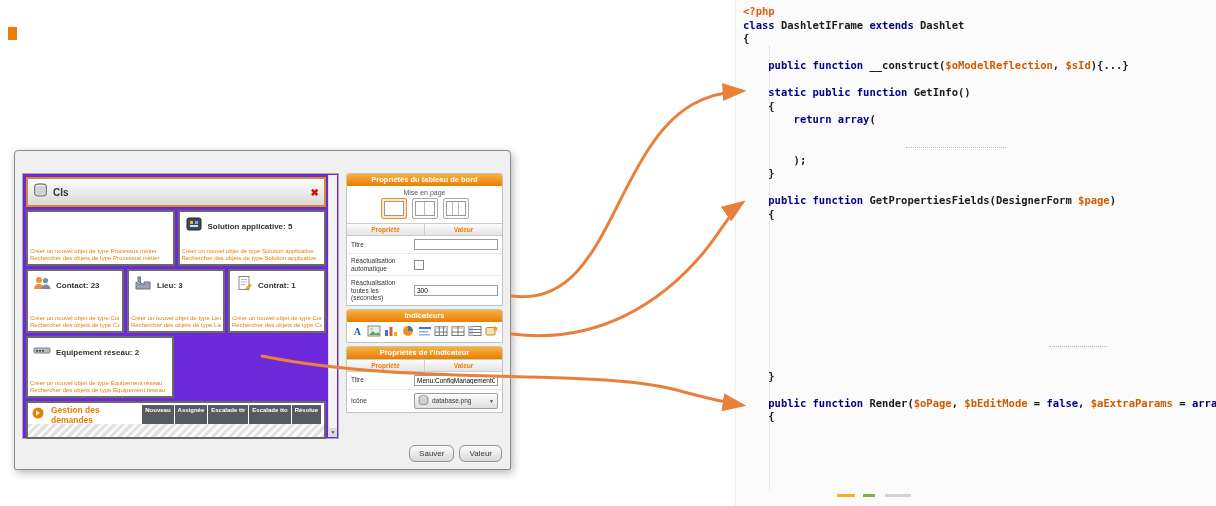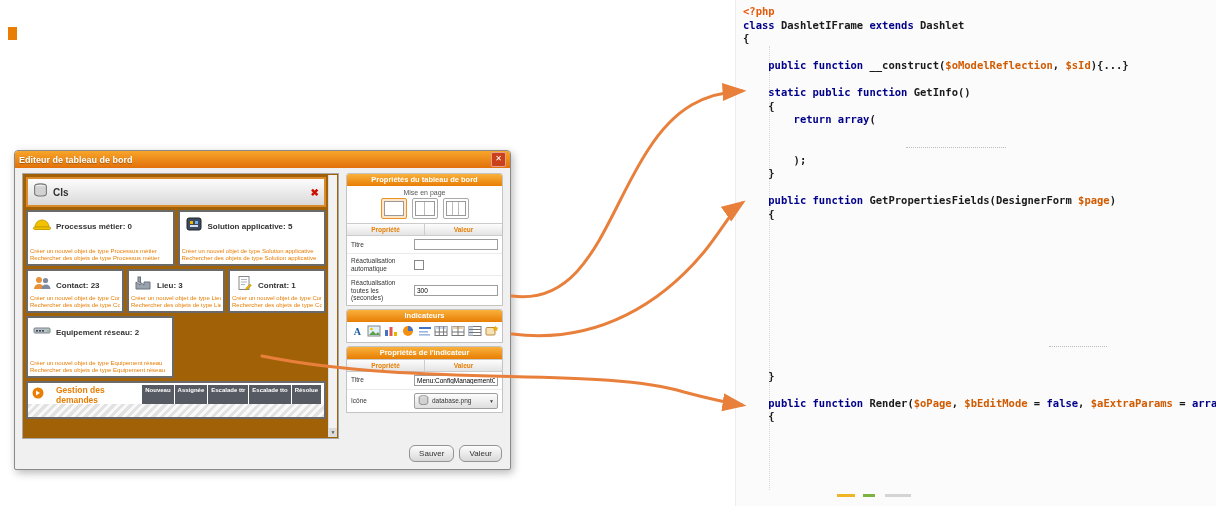--- a/index.html
+++ b/index.html
@@ -12,47 +12,47 @@
   
   .dialog{position:absolute;left:14px;top:150px;width:497px;height:320px;
           background:#f0f0f0;border:1px solid #8a8a8a;border-radius:4px 4px 2px 2px;
           box-shadow:2px 3px 8px rgba(0,0,0,.28);box-sizing:border-box;}
   .titlebar{height:17px;background:linear-gradient(#f7a52a,#e2700a);border-radius:3px 3px 0 0;
             display:flex;align-items:center;justify-content:space-between;padding:0 4px;}
   .titlebar .ttl{color:#fff;font-size:9px;font-weight:bold;text-shadow:0 1px 1px rgba(0,0,0,.3);}
   .close-btn{width:13px;height:13px;background:#c9401a;border:1px solid rgba(255,255,255,.5);
              border-radius:2px;color:#fff;font-size:8px;line-height:12px;text-align:center;cursor:pointer;}
 
-  .preview{position:absolute;left:7px;top:22px;width:317px;height:266px;background:#a16207;
+  .preview{position:absolute;left:7px;top:22px;width:317px;height:266px;background:#6d28d9;
            border:1px solid #a8a8a8;box-sizing:border-box;padding:3px;}
   .scrollbar{position:absolute;top:1px;right:1px;bottom:1px;width:8px;background:#f2f2f2;border-left:1px solid #ddd;}
   .scroll-down{position:absolute;bottom:0;left:0;right:0;height:9px;background:#dcdcdc;color:#555;
                font-size:5px;line-height:9px;text-align:center;cursor:pointer;}
 
   .cis{height:30px;margin-right:9px;border:2px solid #d98a2b;background:linear-gradient(#fdfdfd,#d9d9d9);
        display:flex;align-items:center;padding:0 5px;box-sizing:border-box;}
   .cis .cis-title{font-weight:bold;font-size:10px;color:#333;margin-left:5px;}
   .cis .cis-close{margin-left:auto;color:#cc1100;font-weight:bold;font-size:10px;cursor:pointer;}
 
   .tiles-row{display:flex;gap:3px;margin-top:3px;margin-right:9px;}
   .tile{position:relative;border:2px solid #6a6a6a;background:#fff;box-sizing:border-box;}
   .row1 .tile{flex:1 1 0;height:56px;}
-  .row2 .tile{flex:1 1 0;height:44px;}
+  .row2 .tile{flex:1 1 0;height:64px;}
   .row3 .tile{height:62px;}
   .row3 .tile.t5{width:100px;}
   .row3 .tile.t6{width:148px;}
   .tile-head{display:flex;align-items:center;gap:4px;padding:4px 3px 0 4px;}
   .tile-title{font-size:8px;font-weight:bold;color:#333;}
   .tile-links{position:absolute;left:2px;right:2px;bottom:2px;}
   .tile-link{font-size:6px;line-height:7px;color:#e87e04;white-space:nowrap;overflow:hidden;cursor:pointer;}
 
   .requests{position:relative;margin-top:3px;margin-right:9px;height:38px;border:2px solid #6a6a6a;
             background:#fff;box-sizing:border-box;}
   .req-head{display:flex;justify-content:space-between;padding:2px 3px 0 4px;}
-  .req-titles{display:flex;gap:12px;align-items:flex-start;}
+  .req-titles{display:flex;gap:7px;align-items:flex-start;}
   .req-title{font-size:8.5px;font-weight:bold;color:#e87e04;}
   .req-sub{font-size:6.5px;color:#e87e04;margin-top:2px;}
   .req-cols{display:flex;gap:1px;}
   .req-col{background:#565a63;color:#fff;font-size:6px;font-weight:bold;padding:2px 3px;white-space:nowrap;}
   .hatch{position:absolute;left:0;right:0;bottom:0;height:13px;
          background:repeating-linear-gradient(135deg,#e2e2e2 0 3px,#f9f9f9 3px 6px);}
 
   
   .props-panel{position:absolute;left:331px;top:22px;width:157px;display:flex;flex-direction:column;gap:3px;}
   .panel-box{background:#fff;border:1px solid #c3c3c3;border-radius:3px 3px 0 0;}
@@ -113,47 +113,36 @@
   .arrow{stroke:#e8803c;stroke-width:3;fill:none;stroke-linecap:round;}
 </style>
 </head>
 <body>
 
 <div class="canvas">
 
   <div class="orange-mark"></div>
 
   <div class="dialog">
-    <div class="titlebar">
-      <span class="ttl">Editeur de tableau de bord</span>
-      <span class="close-btn">✕</span>
-    </div>
 
     <div class="preview">
 
       <div class="cis">
         <span>
           <svg width="15" height="15" viewBox="0 0 14 14">
               <ellipse cx="7" cy="3" rx="5.5" ry="2.2" fill="#ececec" stroke="#777"></ellipse>
               <path d="M1.5 3 v7 a5.5 2.2 0 0 0 11 0 v-7" fill="#d2d2d2" stroke="#777"></path>
             </svg>
         </span>
         <span class="cis-title">CIs</span>
         <span class="cis-close">✖</span>
       </div>
 
       <div class="tiles-row row1">
         <div class="tile">
-          <div class="tile-head">
-            <span><svg width="20" height="16" viewBox="0 0 20 16">
-                  <path d="M3 11 a7 7 0 0 1 14 0 Z" fill="#f2c200" stroke="#caa000"></path>
-                  <rect x="1.5" y="11" width="17" height="2.5" rx="1.2" fill="#f2c200" stroke="#caa000"></rect>
-                </svg></span>
-            <span class="tile-title">Processus métier: 0</span>
-          </div>
           <div class="tile-links">
             <div class="tile-link">Créer un nouvel objet de type Processus métier</div>
             <div class="tile-link">Rechercher des objets de type Processus métier</div>
           </div>
         </div>
         <div class="tile">
           <div class="tile-head">
             <span><svg width="20" height="16" viewBox="0 0 20 16">
                   <rect x="3" y="2" width="14" height="12" rx="2" fill="#3a4a63" stroke="#222"></rect>
                   <rect x="6" y="5" width="3" height="3" fill="#f2b200"></rect>

